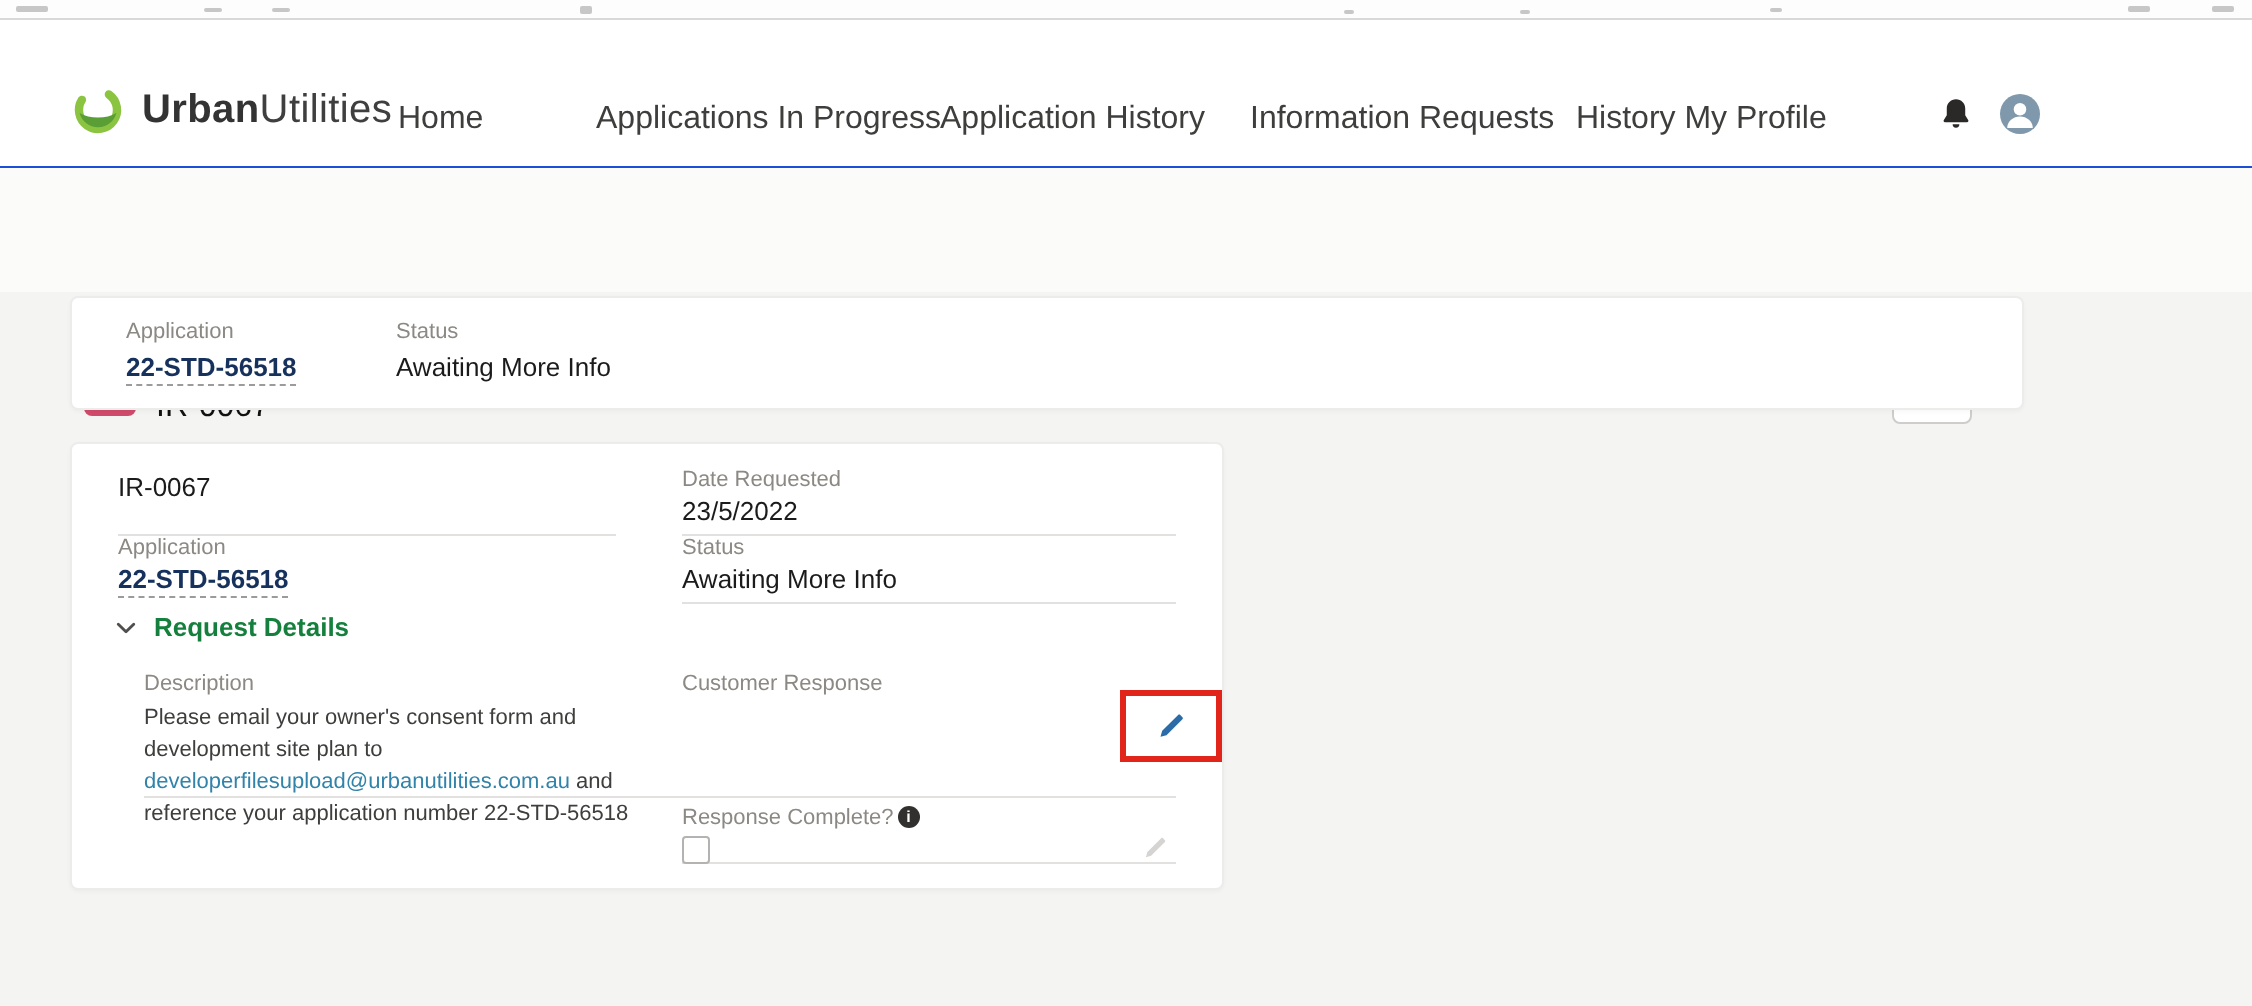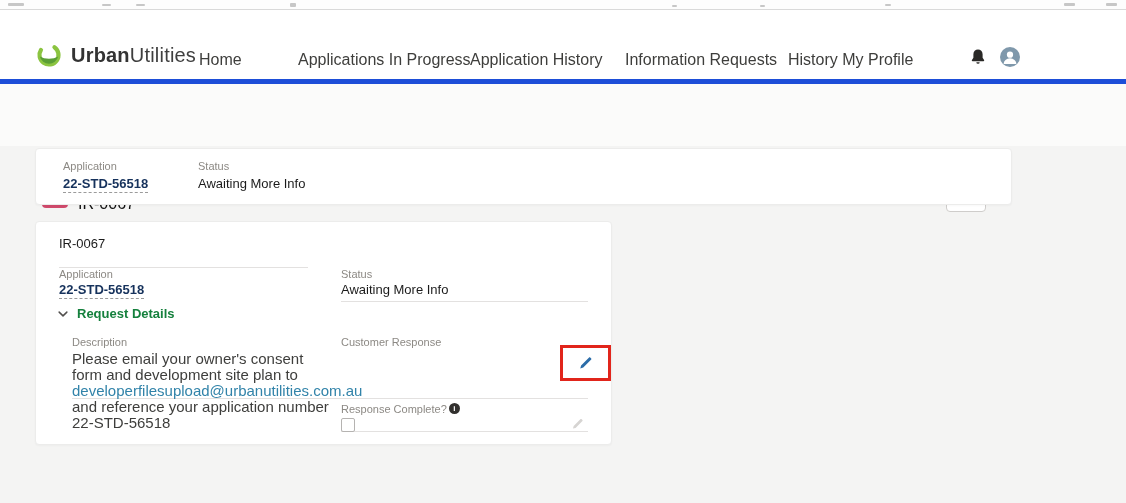--- a/index.html
+++ b/index.html
@@ -7,21 +7,21 @@
   body { font-family:"Liberation Sans", sans-serif; background:#f4f4f3; overflow:hidden; }
   #app { position:relative; width:1126px; height:503px; }
 
   
   .browser-strip { position:absolute; left:0; top:0; width:1126px; height:10px;
     background:#fdfdfd; border-bottom:1px solid #d9d9d9; }
   .artifact { position:absolute; background:#9a9a9a; opacity:.55; border-radius:1px; }
 
   
   .navbar { position:absolute; left:0; top:10px; width:1126px; height:74px;
-    background:#ffffff; border-bottom:5px solid #1d4ed8; }
+    background:#ffffff; border-bottom:1px solid #1d4ed8; }
   .brand { position:absolute; left:35px; top:31px; display:flex; align-items:center; cursor:pointer; }
   .brand-text { margin-left:8px; font-size:20px; letter-spacing:.2px; color:#3f3f3f; }
   .brand-text b { font-weight:bold; color:#333; }
   .nav-item { position:absolute; top:41px; font-size:16px; color:#3e3e3c; cursor:pointer; white-space:nowrap; }
   .nav-bell { position:absolute; left:969px; top:38px; width:18px; height:18px; cursor:pointer; }
   .nav-avatar { position:absolute; left:1000px; top:37px; width:20px; height:20px;
     border-radius:50%; background:#7f98ab; overflow:hidden; cursor:pointer; }
 
   
   .header-band { position:absolute; left:0; top:84px; width:1126px; height:62px; background:#fbfbfa; }
@@ -49,21 +49,21 @@
   .hl-app { left:27px; } .hl-status { left:162px; }
   .hl-field .f-value { margin-top:4px; }
 
   .d-abs { position:absolute; }
   .row-border { border-bottom:1px solid #e3e1e0; }
 
   .section-header { position:absolute; left:21px; top:84px; display:flex; align-items:center;
     gap:8px; cursor:pointer; }
   .section-title { font-size:13px; font-weight:bold; color:#15803d; }
 
-  .desc-text { font-size:15px; line-height:16px; color:#3e3e3c; }
+  .desc-text { font-size:11px; line-height:16px; color:#3e3e3c; }
 
   
   .annotation-box { position:absolute; left:524px; top:123px; width:51px; height:36px;
     border:3px solid #e1251b; background:#fff; display:flex; align-items:center; justify-content:center; }
   .pencil-btn { width:16px; height:16px; background:none; border:none; cursor:pointer; padding:0; }
 
   .info-icon { display:inline-flex; width:11px; height:11px; border-radius:50%;
     background:#32302e; color:#fff; font-size:8px; font-weight:bold; align-items:center;
     justify-content:center; vertical-align:top; margin-left:2px; font-style:normal; }
 
@@ -134,20 +134,24 @@
       <div class="f-value" style="margin-top:4px">Awaiting More Info</div>
     </div>
   </div>
 
   <div class="card card-details">
 
     <div class="d-abs row-border" style="left:23px; top:12px; width:249px; height:34px">
       <div class="f-value" style="margin-top:2px">IR-0067</div>
     </div>
 
+    <div class="d-abs row-border" style="left:305px; top:12px; width:247px; height:34px">
+      <div class="f-label">Date Requested</div>
+      <div class="f-value" style="margin-top:2px">23/5/2022</div>
+    </div>
 
     <div class="d-abs" style="left:23px; top:46px; width:249px; height:34px">
       <div class="f-label">Application</div>
       <div class="f-value" style="margin-top:2px"><a class="link-navy">22-STD-56518</a></div>
     </div>
 
     <div class="d-abs row-border" style="left:305px; top:46px; width:247px; height:34px">
       <div class="f-label">Status</div>
       <div class="f-value" style="margin-top:2px">Awaiting More Info</div>
     </div>

